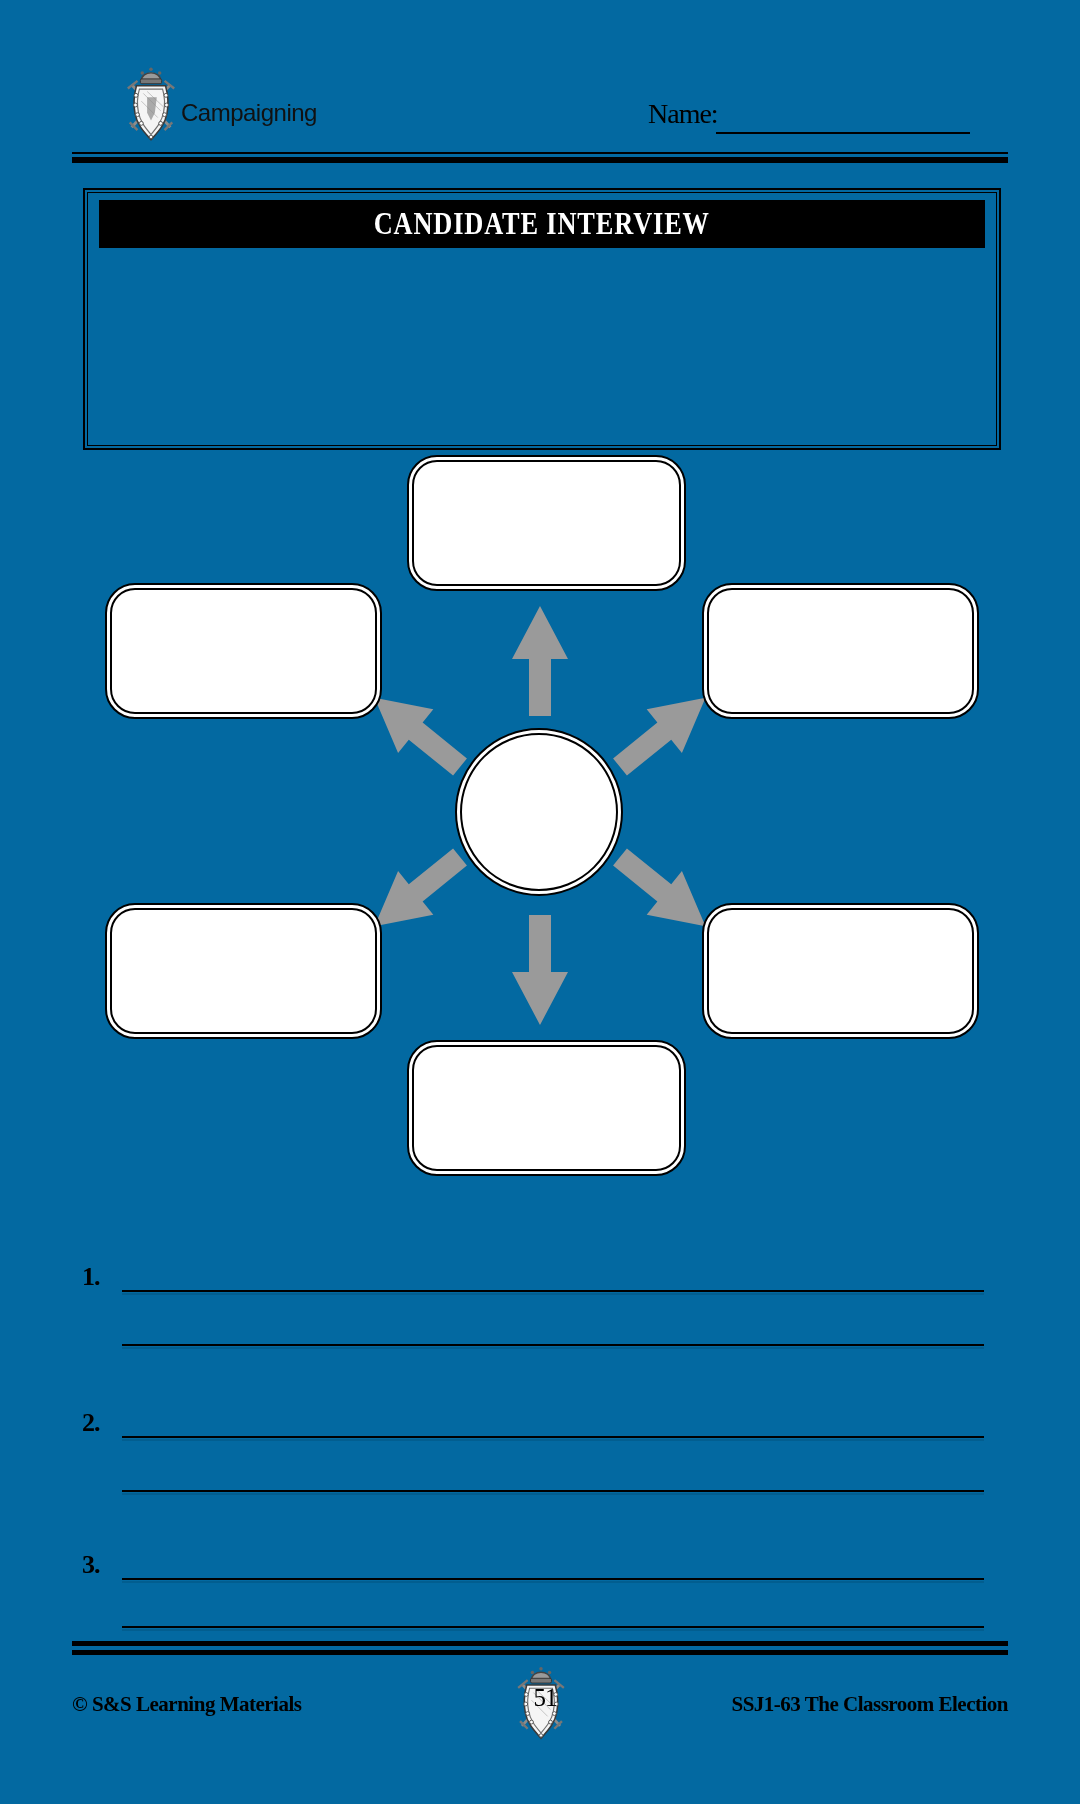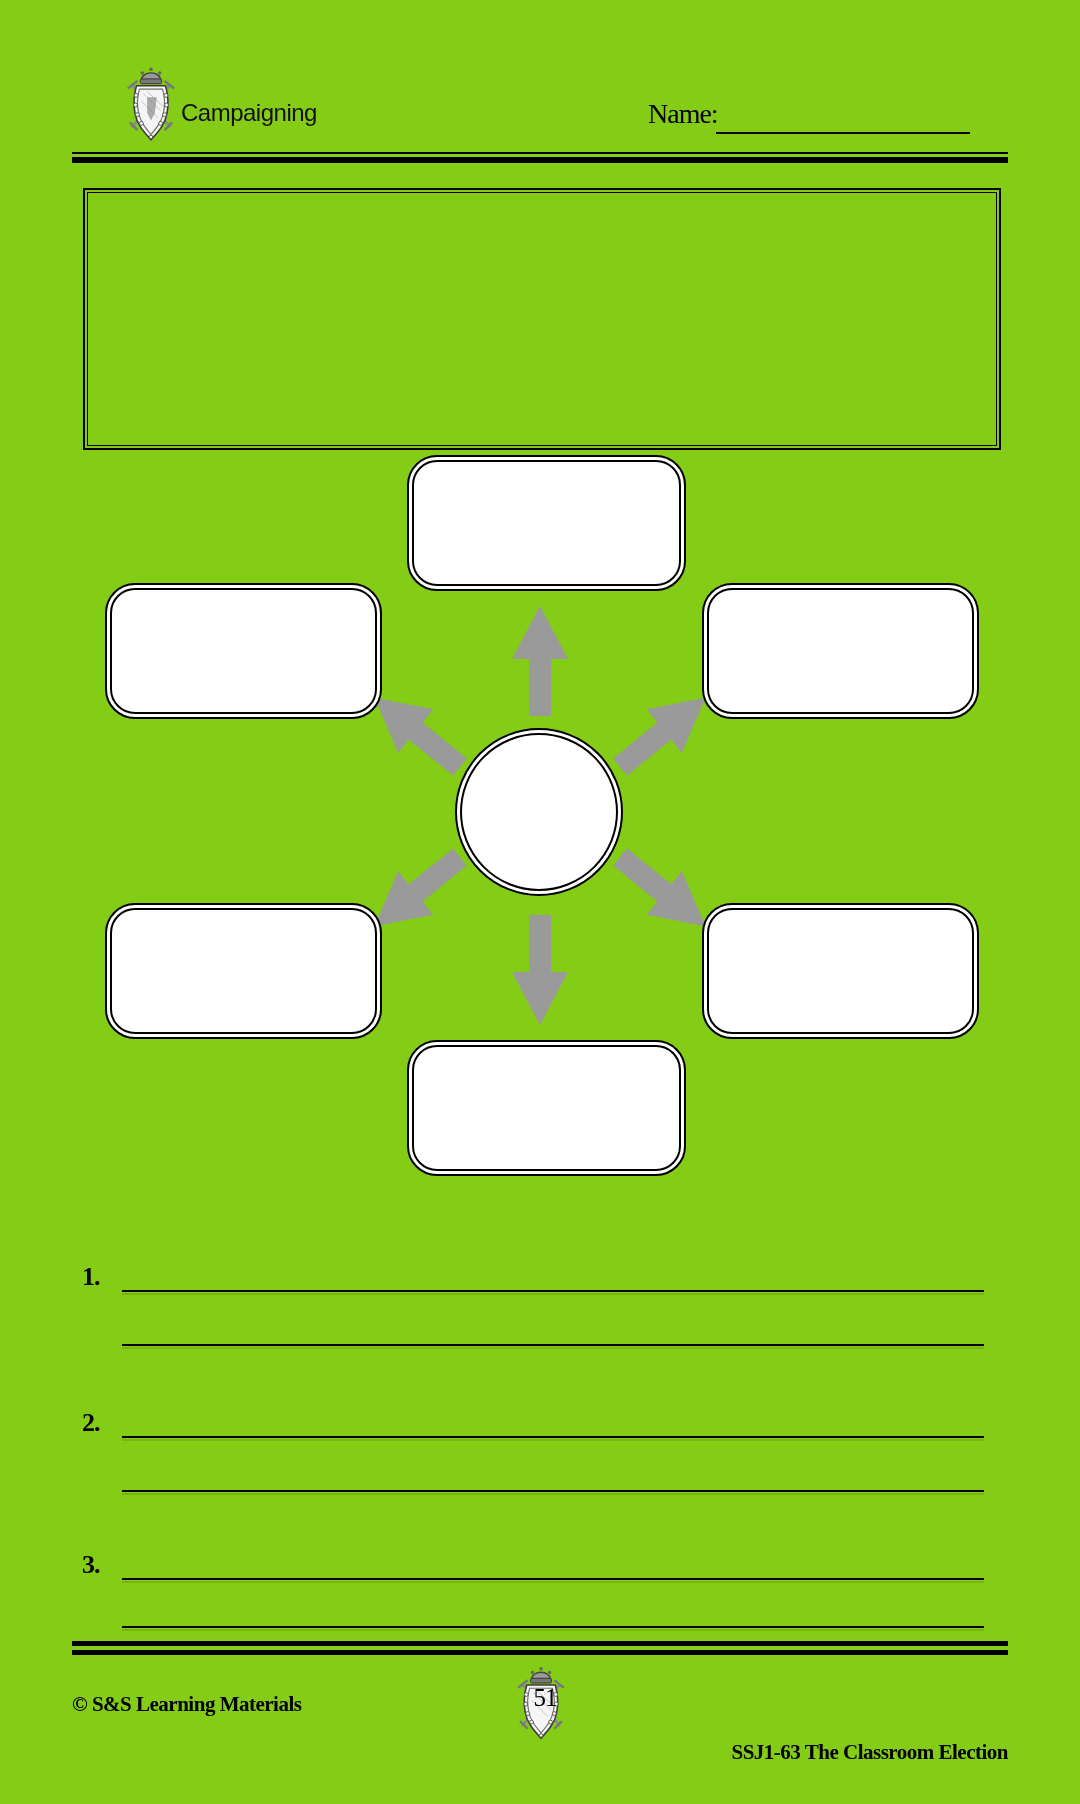--- a/index.html
+++ b/index.html
@@ -1,20 +1,20 @@
 <!DOCTYPE html>
 <html><head>
 <meta charset="utf-8">
 <style>
   html, body { margin: 0; padding: 0; background: #fff; }
   #page {
     position: relative;
     width: 1080px;
     height: 1804px;
-    background: #84cc16;
+    background: #0369a1;
     font-family: "Liberation Serif", "DejaVu Serif", serif;
     color: #000;
     overflow: hidden;
   }
   .abs { position: absolute; }
 
   
   #campaign-label {
     left: 181px; top: 99px;
     font-family: "Liberation Sans", "DejaVu Sans", sans-serif;
@@ -73,21 +73,21 @@
   
   #closing-question { left: 68px; top: 1190px; font-size: 26px; letter-spacing: -1px; }
   .q-number { font-size: 26px; font-weight: bold; letter-spacing: -1px; }
   .write-line {
     left: 122px; width: 862px; height: 2px; background: #000;
     box-shadow: 0 3px 0 rgba(0,0,0,0.10);
   }
 
   
   #footer-copyright { left: 72px; top: 1692px; font-size: 21px; font-weight: 600; letter-spacing: -0.5px; font-family: Liberation Serif, serif; }
-  #footer-code { right: 72px; top: 1692px; font-size: 21px; font-weight: 600; letter-spacing: -0.5px; margin-top: 48px; }
+  #footer-code { right: 72px; top: 1692px; font-size: 21px; font-weight: 600; letter-spacing: -0.5px; }
   #footer-page-number {
     left: 516px; top: 1684px; width: 58px; text-align: center;
     font-size: 25px; letter-spacing: -1px; z-index: 3;
   }
   svg { display: block; }
 </style>
 </head>
 <body>
 
 <div id="page">
@@ -126,20 +126,23 @@
   <div class="abs" id="campaign-label">Campaigning</div>
 
   <div class="abs" id="name-label">Name:</div>
   <div class="abs" id="name-line"></div>
 
   <div class="abs rule-thin" style="top:152px;"></div>
   <div class="abs rule-thick" style="top:157px;"></div>
 
   <div class="abs" id="intro-box">
     <div id="intro-box-inner">
+      <div id="intro-title-bar">
+        <span>CANDIDATE INTERVIEW</span>
+      </div>
     </div>
   </div>
 
   <svg class="abs" id="arrow-layer" width="1080" height="1804" viewBox="0 0 1080 1804">
     <defs>
       <path id="arrowShape" d="M0,-11 L57,-11 L57,-28 L110,0 L57,28 L57,11 L0,11 Z"></path>
     </defs>
     <g fill="#9a9a9a">
       <use href="#arrowShape" xlink:href="#arrowShape" transform="translate(540,716) rotate(-90)"></use>
       <use href="#arrowShape" xlink:href="#arrowShape" transform="translate(460,767) rotate(219)"></use>

